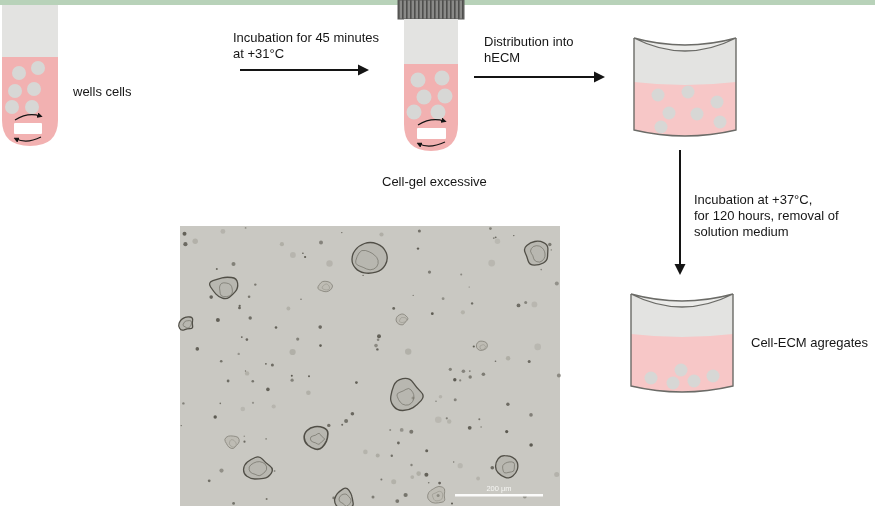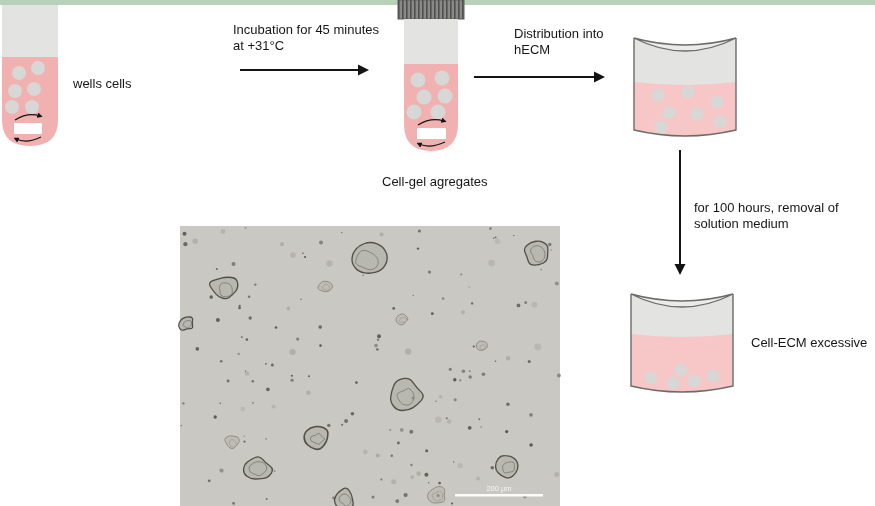--- a/index.html
+++ b/index.html
@@ -1,21 +1,21 @@
 <!DOCTYPE html>
 <html style="--top-bar: #b8d2b9; --liquid-pink: #f2b1b1; --well-pink: #f7c7c7; --container-gray: #e3e3e1; --rim-gray: #ebebe9; --cell-dot: #d7d7d5; --cap-gray: #8a8a88; --outline-gray: #6b6b67; --ink: #161616; --micro-bg: #c9c8c2;"><head>
 <meta charset="utf-8">
 <style>
   html,body{margin:0;padding:0;}
   .stage{
     position:relative;width:875px;height:506px;overflow:hidden;background:#ffffff;
     font-family:"Liberation Sans",sans-serif;color:var(--ink,#161616);
   }
   .topbar{position:absolute;left:0;top:0;width:875px;height:5px;background:var(--top-bar,#b8d2b9);}
-  .label{position:absolute;font-size:13px;line-height:16px;white-space:pre-line;}
+  .label{position:absolute;font-size:13px;line-height:16px;white-space:pre-line;margin-top:8px;}
   .caption{position:absolute;font-size:13px;line-height:16px;white-space:nowrap;}
   .abs{position:absolute;}
   svg{display:block;overflow:visible;}
   .micro{position:absolute;left:180px;top:226px;}
 </style>
 </head>
 <body>
 
 <div class="stage">
 
@@ -69,23 +69,23 @@
       <circle cx="30" cy="97" r="7.5"></circle>
         <circle cx="51" cy="96" r="7.5"></circle>
       <circle cx="20" cy="112" r="7.5"></circle>
         <circle cx="44" cy="112" r="7.5"></circle>
     </g>
     <rect x="23" y="128" width="29" height="11" rx="1" fill="#ffffff"></rect>
     <path d="M24,125 Q37,117 50,121" fill="none" stroke="#141414" stroke-width="1.1" marker-end="url(#ah2)"></path>
     <path d="M51,142 Q36,149 25,144" fill="none" stroke="#141414" stroke-width="1.1" marker-end="url(#ah2)"></path>
   </svg>
 
-  <div class="caption" style="left:382px;top:174px">Cell-gel agregates</div>
-
-  <div class="label" style="left:514px;top:26px"><span>Distribution into</span><br><span>hECM</span></div>
+  <div class="caption" style="left:382px;top:174px">Cell-gel excessive</div>
+
+  <div class="label" style="left:484px;top:26px"><span>Distribution into</span><br><span>hECM</span></div>
   <svg class="abs" style="left:472px;top:69px" width="136" height="16" viewBox="0 0 136 16">
     <line x1="2" y1="8" x2="122" y2="8" stroke="#141414" stroke-width="2"></line>
     <polygon points="122,2.5 133,8 122,13.5" fill="#141414"></polygon>
   </svg>
 
   <svg class="abs" style="left:631px;top:30px" width="108" height="116" viewBox="0 0 108 116">
     <path d="M3,8 Q54,34 105,8 L105,100 Q54,112 3,100 Z" style="fill:var(--container-gray)"></path>
     <path d="M3,52 Q54,58 105,52 L105,100 Q54,112 3,100 Z" style="fill:var(--well-pink)"></path>
     <g style="fill:var(--cell-dot)">
       <circle cx="27" cy="65" r="6.5"></circle>
@@ -97,37 +97,37 @@
       <circle cx="30" cy="97" r="6.5"></circle>
     </g>
     <path d="M3,8 Q54,22 105,8 Q54,34 3,8 Z" style="fill:var(--rim-gray);stroke:var(--outline-gray)" stroke-width="1.3"></path>
     <path d="M3,8 L3,100 Q54,112 105,100 L105,8" fill="none" style="stroke:var(--outline-gray)" stroke-width="1.4"></path>
   </svg>
 
   <svg class="abs" style="left:672px;top:148px" width="16" height="130" viewBox="0 0 16 130">
     <line x1="8" y1="2" x2="8" y2="116" stroke="#141414" stroke-width="2"></line>
     <polygon points="2.5,116 8,127 13.5,116" fill="#141414"></polygon>
   </svg>
-  <div class="label" style="left:694px;top:184px"><br><span>for 100 hours, removal of</span><br><span>solution medium</span></div>
+  <div class="label" style="left:694px;top:184px"><span>Incubation at +37°C,</span><br><span>for 120 hours, removal of</span><br><span>solution medium</span></div>
 
   <svg class="abs" style="left:628px;top:286px" width="108" height="116" viewBox="0 0 108 116">
     <path d="M3,8 Q54,34 105,8 L105,100 Q54,112 3,100 Z" style="fill:var(--container-gray)"></path>
     <path d="M3,48 Q54,54 105,48 L105,100 Q54,112 3,100 Z" style="fill:var(--well-pink)"></path>
     <g style="fill:var(--cell-dot)">
       <circle cx="23" cy="92" r="6.5"></circle>
         <circle cx="45" cy="97" r="6.5"></circle>
         <circle cx="53" cy="84" r="6.5"></circle>
       <circle cx="66" cy="95" r="6.5"></circle>
         <circle cx="85" cy="90" r="6.5"></circle>
     </g>
     <path d="M3,8 Q54,22 105,8 Q54,34 3,8 Z" style="fill:var(--rim-gray);stroke:var(--outline-gray)" stroke-width="1.3"></path>
     <path d="M3,8 L3,100 Q54,112 105,100 L105,8" fill="none" style="stroke:var(--outline-gray)" stroke-width="1.4"></path>
   </svg>
 
-  <div class="caption" style="left:751px;top:335px">Cell-ECM excessive</div>
+  <div class="caption" style="left:751px;top:335px">Cell-ECM agregates</div>
 
   <svg class="micro" width="380" height="280" viewBox="0 0 380 280">
     <rect x="0" y="0" width="380" height="280" style="fill:var(--micro-bg)"></rect>
     <g id="micro-debris">
         <circle cx="228.2" cy="125.6" r="3.2" fill="#9b998f" opacity="0.50"></circle>
         <circle cx="67.1" cy="147.4" r="2.2" fill="#9b998f" opacity="0.49"></circle>
         <circle cx="328.1" cy="132.3" r="2.2" fill="#9b998f" opacity="0.56"></circle>
         <circle cx="282.9" cy="86.3" r="2.1" fill="#9b998f" opacity="0.45"></circle>
         <circle cx="260.5" cy="170.8" r="1.8" fill="#9b998f" opacity="0.44"></circle>
         <circle cx="317.5" cy="15.2" r="2.7" fill="#9b998f" opacity="0.31"></circle>

